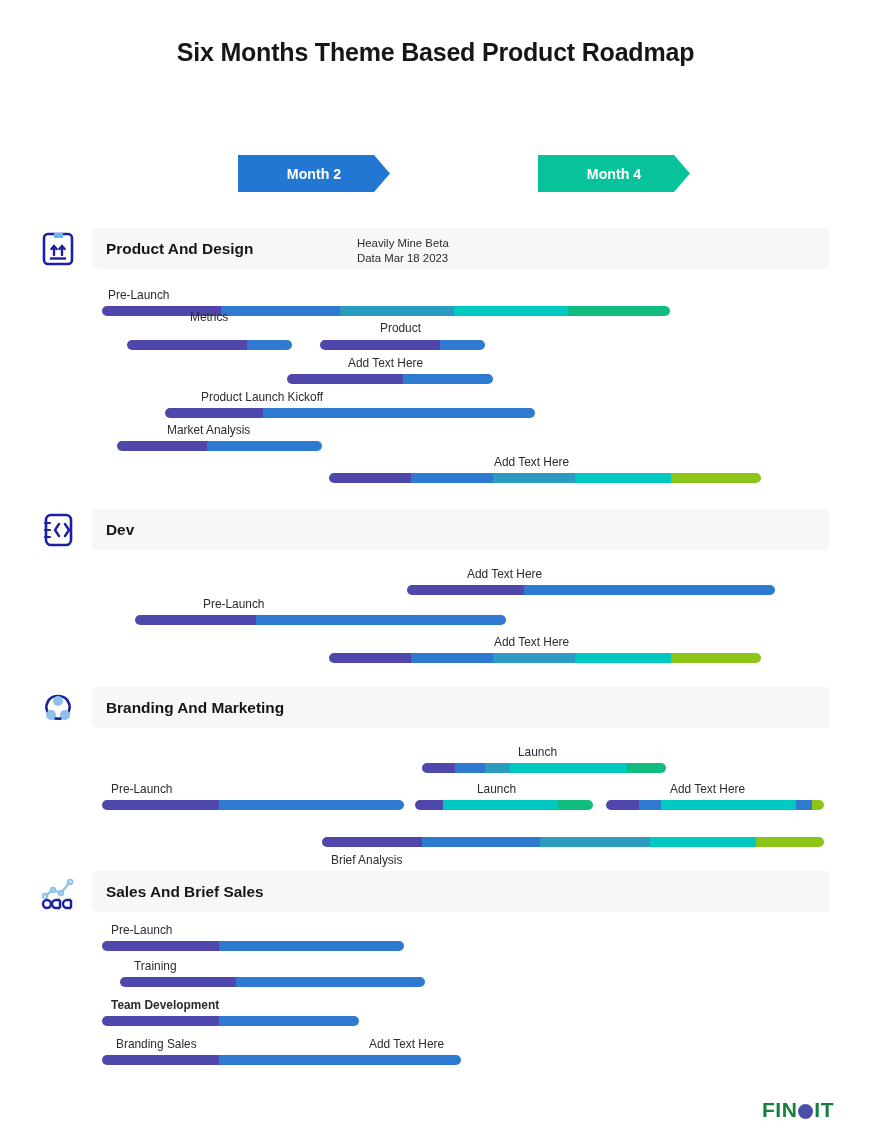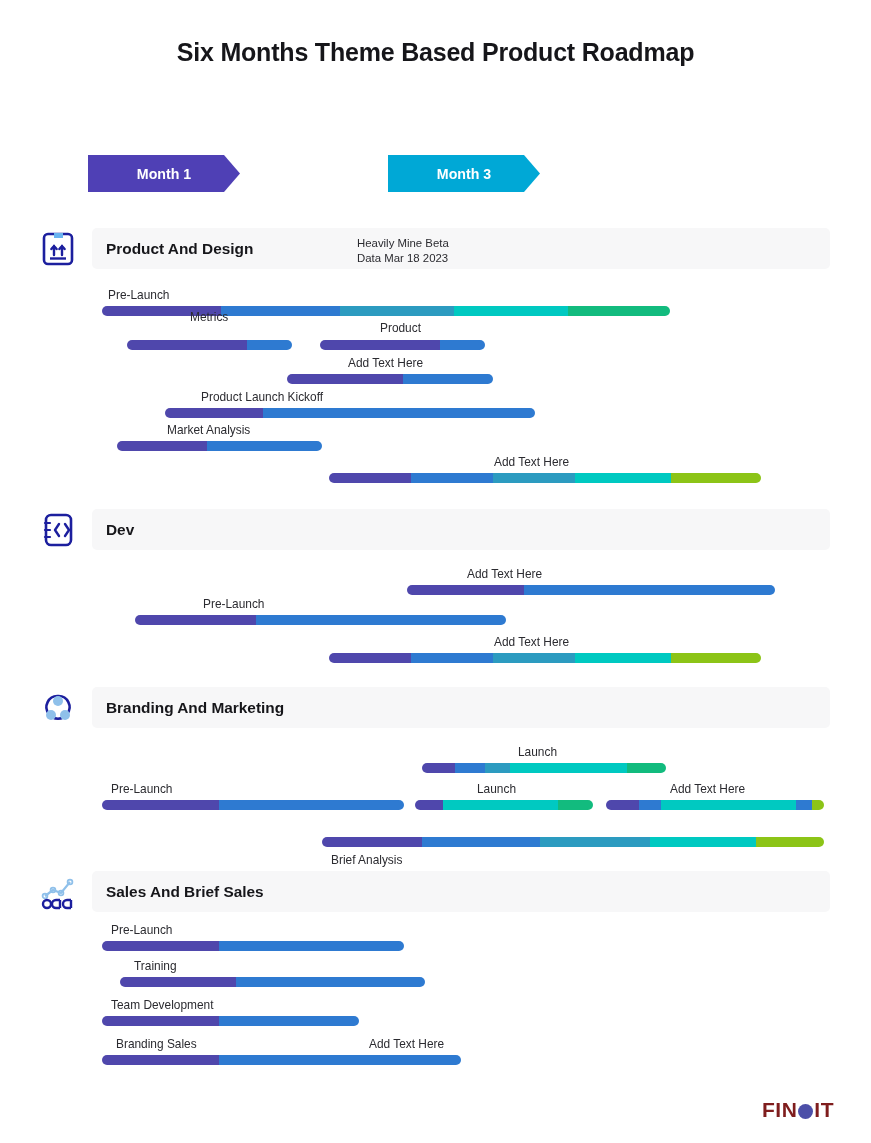--- a/index.html
+++ b/index.html
@@ -56,42 +56,42 @@
   }
   .seg { height: 100%; }
   .bar-label {
     position: absolute; font-size: 11.9px; color: #2b2b30;
     white-space: nowrap;
   }
 
   
   .logo {
     position: absolute; left: 762px; top: 1098px;
-    font-size: 21px; font-weight: bold; color: #7f1d1d;
+    font-size: 21px; font-weight: bold; color: #15803d;
     letter-spacing: 0.5px; display: flex; align-items: center;
   }
   .logo .o-mark {
     display: inline-block; width: 15px; height: 15px;
     border-radius: 50%; background: #4c4fa8; margin: 0 1px;
     position: relative; top: 1px;
   }
 </style>
 </head>
 <body>
 
 <div class="page">
 
   <div class="title">Six Months Theme Based Product Roadmap</div>
 
   <div class="months" id="months">
-      <div class="chev" style="left: 0px; width: 152px; background: rgb(79, 64, 181);">
-        <span>Month 1</span>
-      </div>
-      <div class="chev" style="left: 300px; width: 152px; background: rgb(0, 168, 214);">
-        <span>Month 3</span>
+      <div class="chev" style="left: 150px; width: 152px; background: rgb(34, 119, 211);">
+        <span>Month 2</span>
+      </div>
+      <div class="chev" style="left: 450px; width: 152px; background: rgb(8, 195, 154);">
+        <span>Month 4</span>
       </div>
     </div>
 
   <div id="sections-root">
       <div class="sec-icon" style="left: 41px; top: 231px;"><svg viewBox="0 0 34 36" width="34" height="36">
           <rect x="3" y="3" width="28" height="30" rx="4" fill="none" stroke="#1c1f9e" stroke-width="2.6"></rect>
           <rect x="13" y="2" width="9" height="5" fill="#6ab4f0"></rect>
           <path d="M13 24 V15 M13 15 l-2.6 3 M13 15 l2.6 3" stroke="#1c1f9e" stroke-width="2.4" fill="none" stroke-linecap="round"></path>
           <path d="M21 24 V15 M21 15 l-2.6 3 M21 15 l2.6 3" stroke="#1c1f9e" stroke-width="2.4" fill="none" stroke-linecap="round"></path>
           <line x1="9" y1="27.5" x2="25" y2="27.5" stroke="#1c1f9e" stroke-width="2.4"></line>
@@ -233,21 +233,21 @@
       <div class="bar-label" style="left: 111px; top: 923px;">Pre-Launch</div>
       <div class="bar" style="left: 102px; top: 941px; width: 302px;">
         <div class="seg" style="background: rgb(79, 71, 172); width: 117px; flex: 0 0 auto;"></div>
         <div class="seg" style="background: rgb(46, 122, 209); width: 185px; flex: 0 0 auto;"></div>
       </div>
       <div class="bar-label" style="left: 134px; top: 959px;">Training</div>
       <div class="bar" style="left: 120px; top: 977px; width: 305px;">
         <div class="seg" style="background: rgb(79, 71, 172); width: 116px; flex: 0 0 auto;"></div>
         <div class="seg" style="background: rgb(46, 122, 209); width: 189px; flex: 0 0 auto;"></div>
       </div>
-      <div class="bar-label" style="left: 111px; top: 998px;">Team Development</div>
+      <div class="bar-label" style="left: 111px; top: 998px; font-weight: bold;">Team Development</div>
       <div class="bar" style="left: 102px; top: 1016px; width: 257px;">
         <div class="seg" style="background: rgb(79, 71, 172); width: 117px; flex: 0 0 auto;"></div>
         <div class="seg" style="background: rgb(46, 122, 209); width: 140px; flex: 0 0 auto;"></div>
       </div>
       <div class="bar-label" style="left: 116px; top: 1037px;">Branding Sales</div>
       <div class="bar" style="left: 102px; top: 1055px; width: 359px;">
         <div class="seg" style="background: rgb(79, 71, 172); width: 117px; flex: 0 0 auto;"></div>
         <div class="seg" style="background: rgb(46, 122, 209); width: 242px; flex: 0 0 auto;"></div>
       </div>
       <div class="bar-label" style="left: 369px; top: 1037px;">Add Text Here</div>

